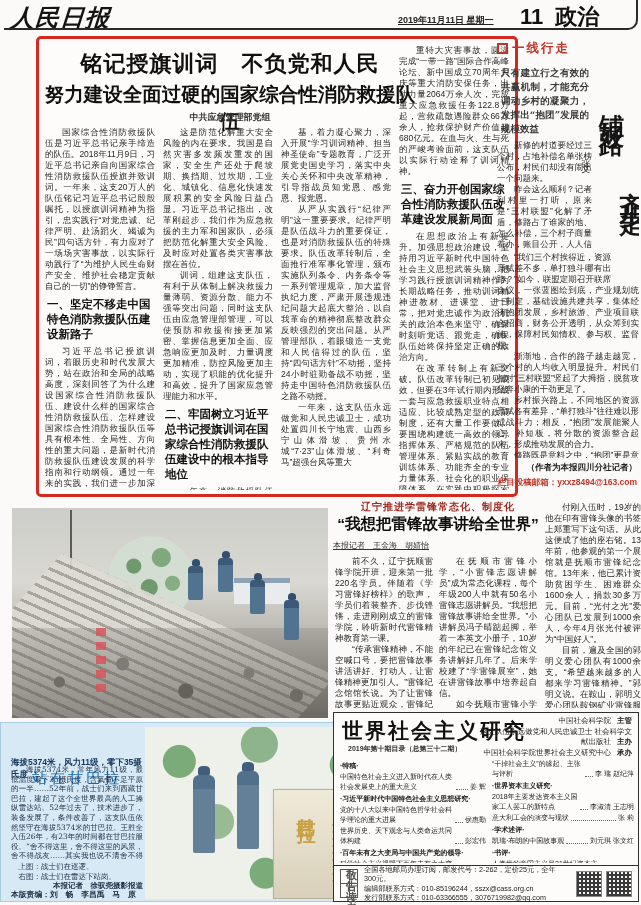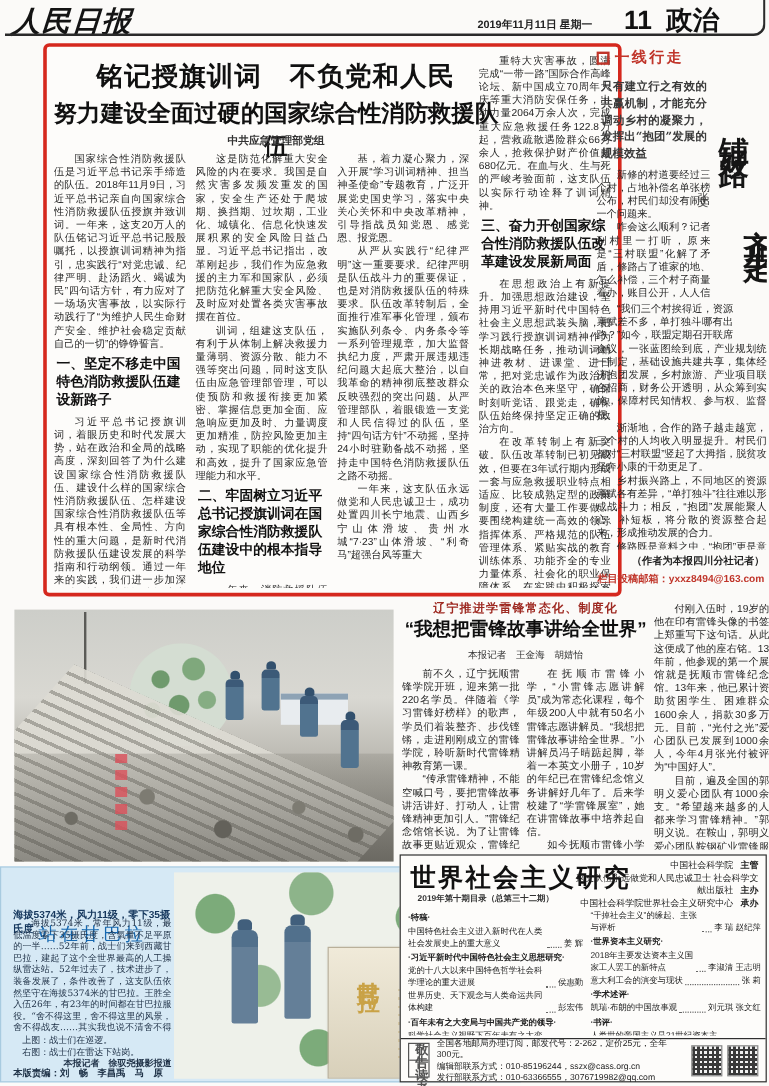--- a/index.html
+++ b/index.html
@@ -4,21 +4,21 @@
 <style>
   * { margin:0; padding:0; box-sizing:border-box; }
   body { background:#e9e7e2; font-family:"Liberation Sans", sans-serif; }
   .page { position:relative; width:641px; height:905px; background:#fbfaf8; color:#1c1c1c;
           margin:0 auto; overflow:hidden; }
 
   
   .masthead { position:absolute; left:10px; top:2px; font-family:"DejaVu Serif", serif;
               font-style:italic; font-weight:bold; font-size:24px; transform:skewX(-4deg);
               letter-spacing:1px; color:#141414; }
-  .hdr-date { position:absolute; left:398px; top:14px; font-size:9px; font-weight:bold; color:#222; }
+  .hdr-date { position:absolute; left:398px; top:14px; font-size:9px; font-weight:bold; color:#222;text-decoration:underline; }
   .hdr-page { position:absolute; left:520px; top:2px; font-size:22px; font-weight:bold; color:#111; }
   .hdr-page .no { margin-right:12px; }
   .hdr-rule { position:absolute; left:4px; top:0; width:634px; height:30px;
               border-bottom:2px solid #2a2a2a; border-right:2px solid #2a2a2a;
               border-bottom-right-radius:10px; }
 
   
   .redbox { position:absolute; left:8px; top:36px; width:482px; height:461px;
             border:3px solid #d5281e; border-radius:5px; background:#fdfcfa;margin-left:28px; }
   .lead-h1 { position:absolute; left:6px; top:10px; width:370px; text-align:center;
@@ -88,21 +88,21 @@
                      border-radius:50% 50% 20% 20%; background:#32506d; }
   .s1 { left:176px; top:58px; } .s2 { left:206px; top:50px; }
   .s3 { left:238px; top:72px; } .s4 { left:272px; top:92px; height:40px; }
 
   
   .leifeng { position:absolute; left:333px; top:498px; width:308px; height:212px; overflow:hidden; }
   .lf-kicker { position:absolute; left:0; top:2px; width:210px; text-align:center;
                font-size:10px; font-weight:bold; color:#9e2a22; letter-spacing:1px; }
   .lf-title { position:absolute; left:-6px; top:16px; width:222px; text-align:center;
               font-size:15.5px; font-weight:bold; color:#0e0e0e; }
-  .lf-by { position:absolute; left:0; top:42px; width:210px; text-align:center; font-size:8px; color:#333; }
+  .lf-by { position:absolute; left:0; top:42px; width:210px; text-align:left; font-size:8px; color:#333;text-decoration:underline; }
   .lfc { position:absolute; overflow:hidden; }
   .lfc1 { left:2px;  top:58px; width:98px; height:152px; }
   .lfc2 { left:106px; top:58px; width:98px; height:152px; }
   .lfc3 { left:212px; top:4px;  width:96px; height:206px; }
 
   
   .journal { position:absolute; left:333px; top:712px; width:306px; height:190px;
              border:1.5px solid #2f2f2f; background:#fdfcfa; }
   .j-title { position:absolute; left:8px; top:4px; font-size:21px; font-weight:bold;
              letter-spacing:2px; color:#111; }

